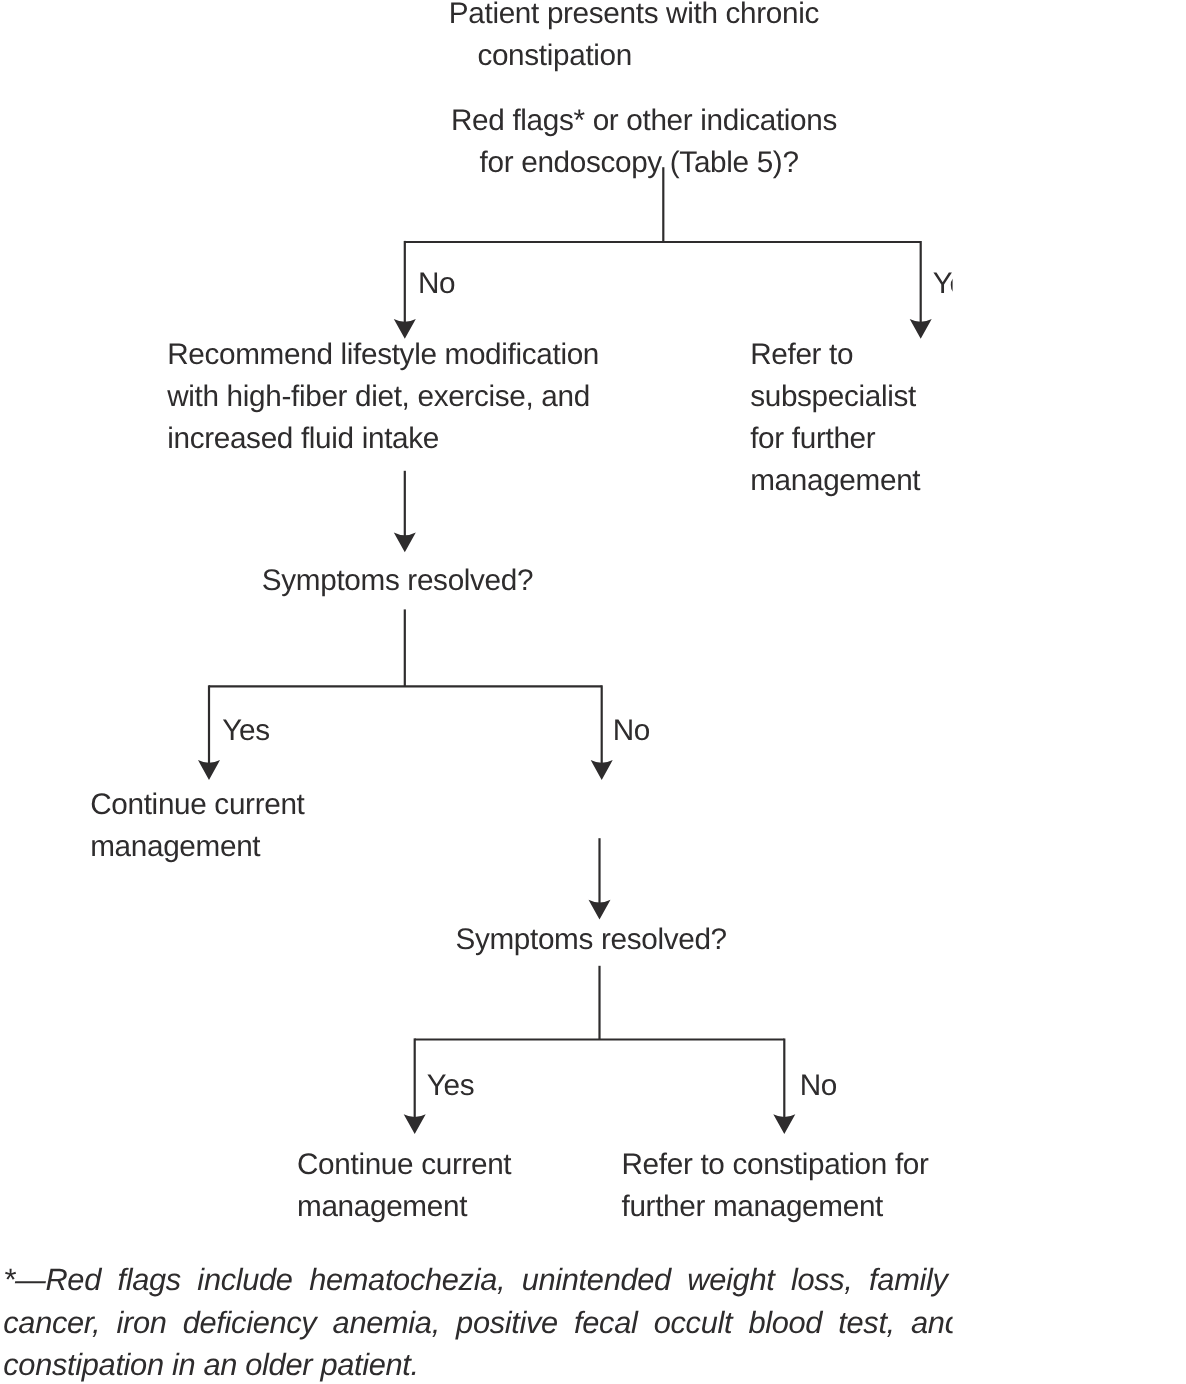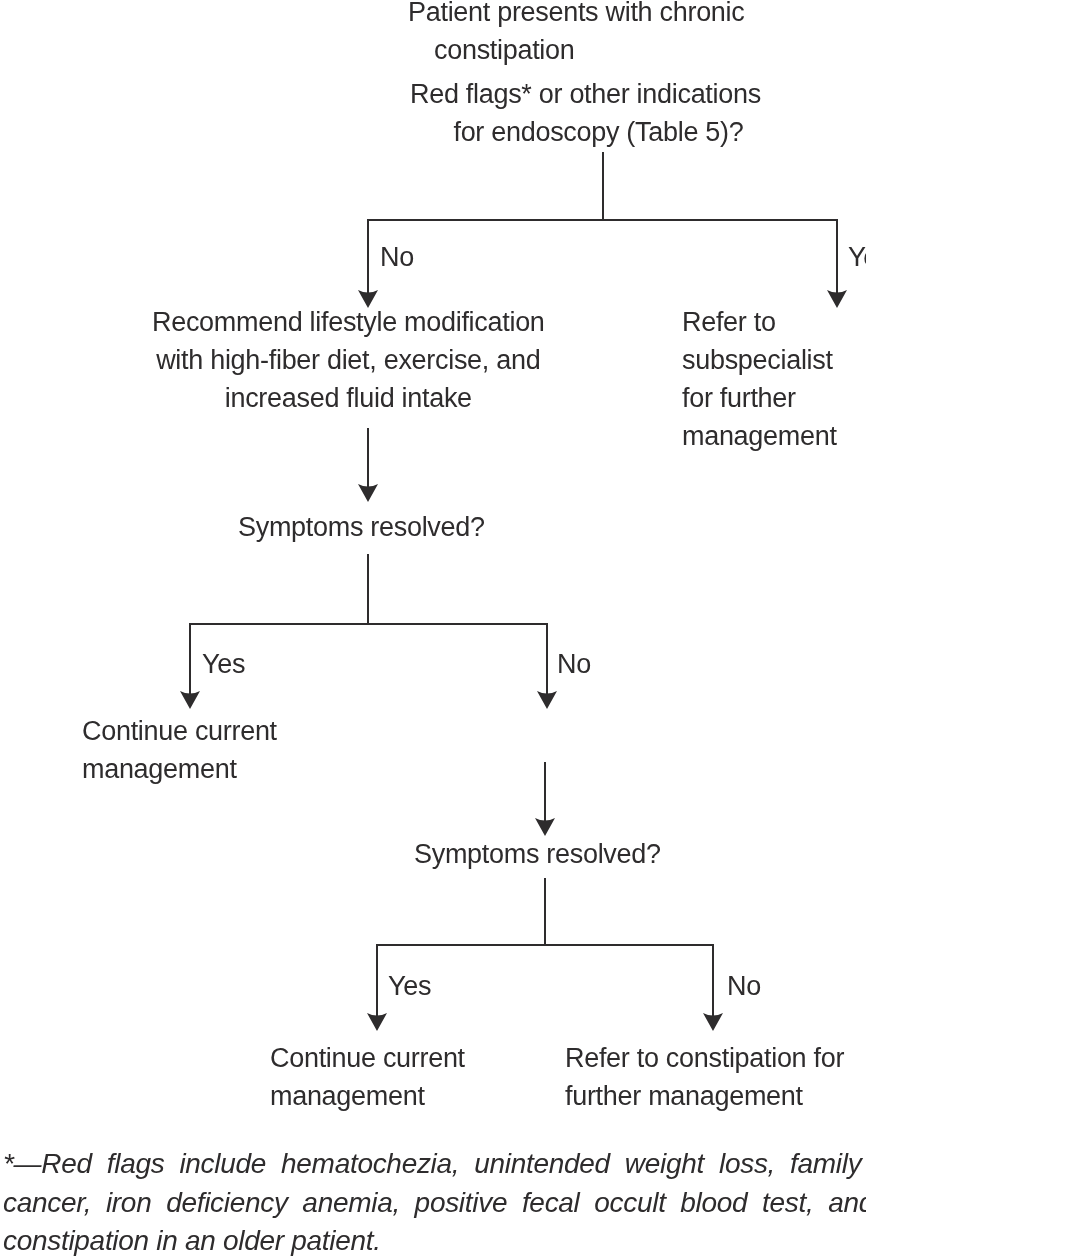--- a/index.html
+++ b/index.html
@@ -84,28 +84,28 @@
       <path d="M547,709 L537,691 Q547,696 557,691 Z"></path>
       <path d="M545,836 L535,818 Q545,823 555,818 Z"></path>
       <path d="M377,1031 L367,1013 Q377,1018 387,1013 Z"></path>
       <path d="M713,1031 L703,1013 Q713,1018 723,1013 Z"></path>
     </g>
   </svg>
 
   <div class="node hang" style="left:408px; top:-7px;">Patient presents with chronic
 constipation</div>
 
-  <div class="node hang" style="left:410px; top:75px;text-align:center;">Red flags* or other indications
+  <div class="node hang" style="left:410px; top:90px;">Red flags* or other indications
 for endoscopy (Table 5)?</div>
 
   <div class="branch-label" style="left:380px; top:238px;">No</div>
 
   <div class="branch-label" style="left:848px; top:238px;">Yes</div>
 
-  <div class="node" style="left:152px; top:303px;text-align:center;">Recommend lifestyle modification
+  <div class="node" style="left:152px; top:303px;">Recommend lifestyle modification
 with high-fiber diet, exercise, and
 increased fluid intake</div>
 
   <div class="node" style="left:682px; top:303px;">Refer to subspecialist
 for further management</div>
 
   <div class="node" style="left:238px; top:508px;">Symptoms resolved?</div>
 
   <div class="branch-label" style="left:202px; top:645px;">Yes</div>
 

